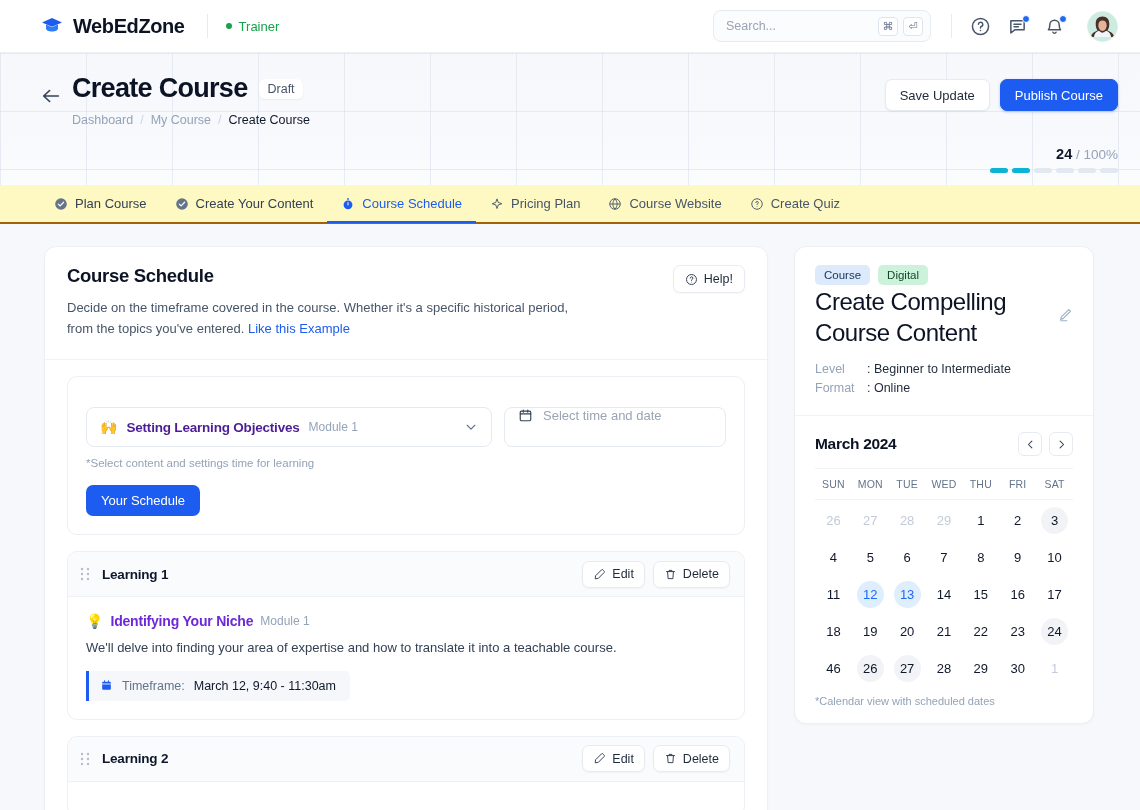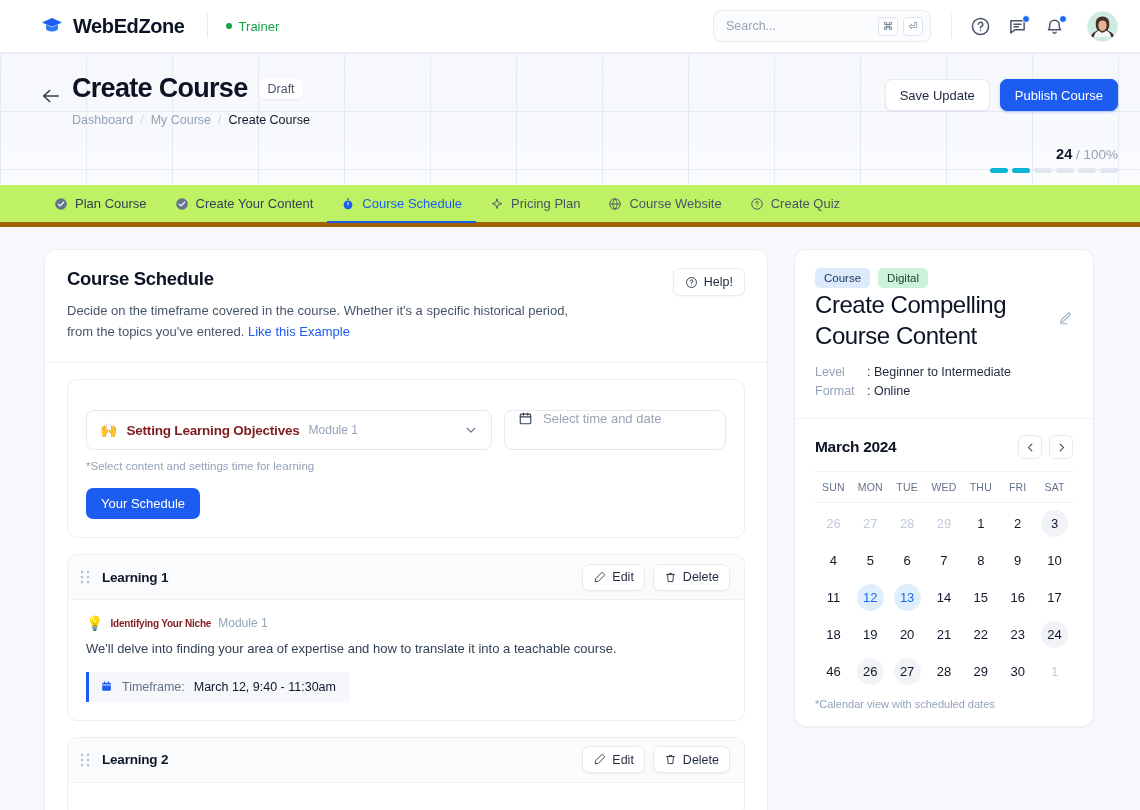--- a/index.html
+++ b/index.html
@@ -90,21 +90,21 @@
   
   .progress-wrap { position: absolute; right: 22px; bottom: 12px; text-align: right; }
   .progress-nums { font-size: 13.5px; color: #94a3b8; margin-bottom: 6px; }
   .progress-nums b { color: #0f172a; font-size: 14.5px; font-weight: bold; }
   .seg-row { display: flex; gap: 4px; justify-content: flex-end; }
   .seg { width: 18px; height: 5px; border-radius: 3px; background: #e2e8f0; }
   .seg.on { background: #0bb4d4; }
 
   
   .tabs {
-    flex: 0 0 37px; background: #bef264; border-bottom: 5px solid #a16207;
+    flex: 0 0 37px; background: #fef9c3; border-bottom: 2px solid #a16207;
     display: flex; align-items: center; gap: 0; padding: 0 40px; position: relative;
   }
   .tab {
     display: flex; align-items: center; gap: 7px; font-size: 13px; color: #475569;
     padding: 0 14px; height: 37px; cursor: pointer; position: relative; white-space: nowrap;
   }
   .tab .ti { width: 14px; height: 14px; display: block; flex: 0 0 14px; }
   .tab.done { color: #334155; }
   .tab.active {
     color: #1d5cf0; font-weight: 500;
@@ -138,21 +138,21 @@
   .inner-pad { padding: 16px 22px 20px 22px; }
   .learn-box { border: 1px solid #eceff4; border-radius: 10px; padding: 16px 18px 18px 18px; }
   .learn-lbl { display: flex; align-items: center; gap: 7px; font-size: 14px; font-weight: 500; color: #0f172a; }
   .info-ic { width: 14px; height: 14px; display: block; color: #94a3b8; }
   .field-row { display: flex; gap: 12px; margin-top: 14px; }
   .select-fld {
     flex: 1 1 0; height: 40px; border: 1px solid #e5e9f0; border-radius: 8px; background: #fff;
     display: flex; align-items: center; padding: 0 13px; gap: 9px; cursor: pointer;
   }
   .emoji { font-size: 14px; line-height: 1; }
-  .sel-main { font-size: 13.5px; font-weight: bold; color: #7f1d1d; letter-spacing: -0.2px; text-align: right; }
+  .sel-main { font-size: 13.5px; font-weight: bold; color: #4c1d95; letter-spacing: -0.2px; text-align: right; }
   .sel-sub { font-size: 12px; color: #94a3b8; }
   .sel-caret { margin-left: auto; width: 14px; height: 14px; color: #64748b; display: block; }
   .date-fld {
     width: 222px; flex: 0 0 222px; height: 40px; border: 1px solid #e5e9f0; border-radius: 8px;
     background: #fff; display: flex; align-items: flex-start; padding: 0 13px; gap: 10px; cursor: pointer;
   }
   .cal-ic { width: 15px; height: 15px; color: #334155; display: block; }
   .date-ph { font-size: 13px; color: #9aa4b4; }
   .hint { margin-top: 10px; font-size: 11.5px; color: #94a3b8; }
   .save-sched {
@@ -169,21 +169,21 @@
   .lcard-name { font-size: 13.5px; font-weight: bold; color: #0f172a; letter-spacing: -0.2px; }
   .lcard-acts { margin-left: auto; display: flex; gap: 8px; }
   .mini-btn {
     height: 27px; border: 1px solid #e6eaf1; border-radius: 7px; background: #fff;
     display: flex; align-items: center; gap: 6px; padding: 0 10px; font-size: 12.5px;
     color: #1e293b; cursor: pointer; box-shadow: 0 1px 2px rgba(15,23,42,.04); font-weight: 500;
   }
   .mini-btn .mi { width: 13px; height: 13px; display: block; color: #334155; }
   .lcard-bd { padding: 16px 18px 18px 18px; }
   .topic-line { display: flex; align-items: center; gap: 7px; }
-  .topic-name { font-size: 10px; font-weight: bold; color: #7f1d1d; letter-spacing: -0.2px; }
+  .topic-name { font-size: 14px; font-weight: bold; color: #6d28d9; letter-spacing: -0.2px; }
   .topic-mod { font-size: 12px; color: #94a3b8; }
   .topic-desc { margin-top: 9px; font-size: 13px; color: #334155; line-height: 1.5; }
   .tf {
     margin-top: 13px; display: inline-flex; align-items: center; gap: 9px;
     background: #f5f7fa; border-left: 3px solid #1d5cf0; border-radius: 0 5px 5px 0;
     padding: 8px 14px 8px 11px;
   }
   .tf-ic { width: 13px; height: 13px; color: #1d5cf0; display: block; }
   .tf-lbl { font-size: 12.5px; color: #64748b; }
   .tf-val { font-size: 12.5px; color: #0f172a; font-weight: 500; }

